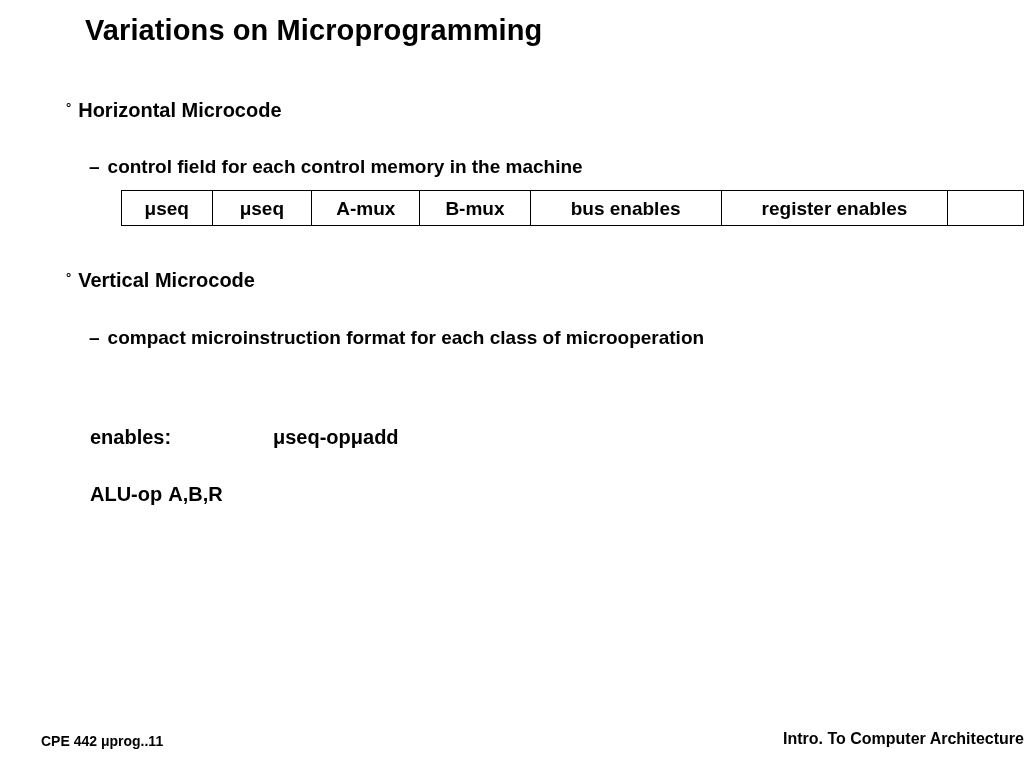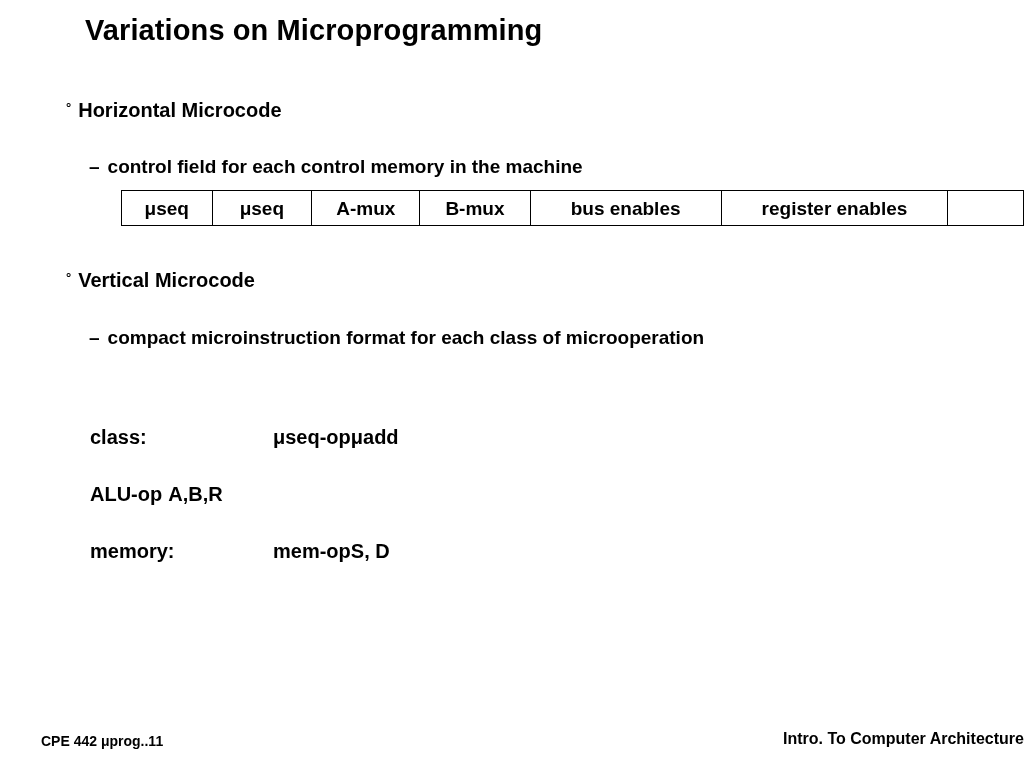--- a/index.html
+++ b/index.html
@@ -160,33 +160,28 @@
     <span class="marker">°</span>
     <span class="txt">Vertical Microcode</span>
   </div>
 
   <div class="bullet-l2" style="left:89px; top:327px;">
     <span class="marker">–</span>
     <span class="txt">compact microinstruction format for each class of microoperation</span>
   </div>
 
   <div class="format-row" style="left:90px; top:384px;">
-    <span class="fmt-label">class:</span>
+    <span class="fmt-label">enables:</span>
     <span class="fmt-op">μseq-op</span>
     <span class="fmt-args">μadd</span>
   </div>
 
   <div class="format-row" style="left:90px; top:441px;">
     <span class="fmt-op">ALU-op</span>
     <span class="fmt-args" style="margin-left:6px">A,B,R</span>
   </div>
 
-  <div class="format-row" style="left:90px; top:498px;">
-    <span class="fmt-label">memory:</span>
-    <span class="fmt-op">mem-op</span>
-    <span class="fmt-args">S, D</span>
-  </div>
 
   <div class="footer-left">CPE 442  μprog..11</div>
 
   <div class="footer-right">Intro. To Computer Architecture</div>
 
 </div>
 
 </body></html>

